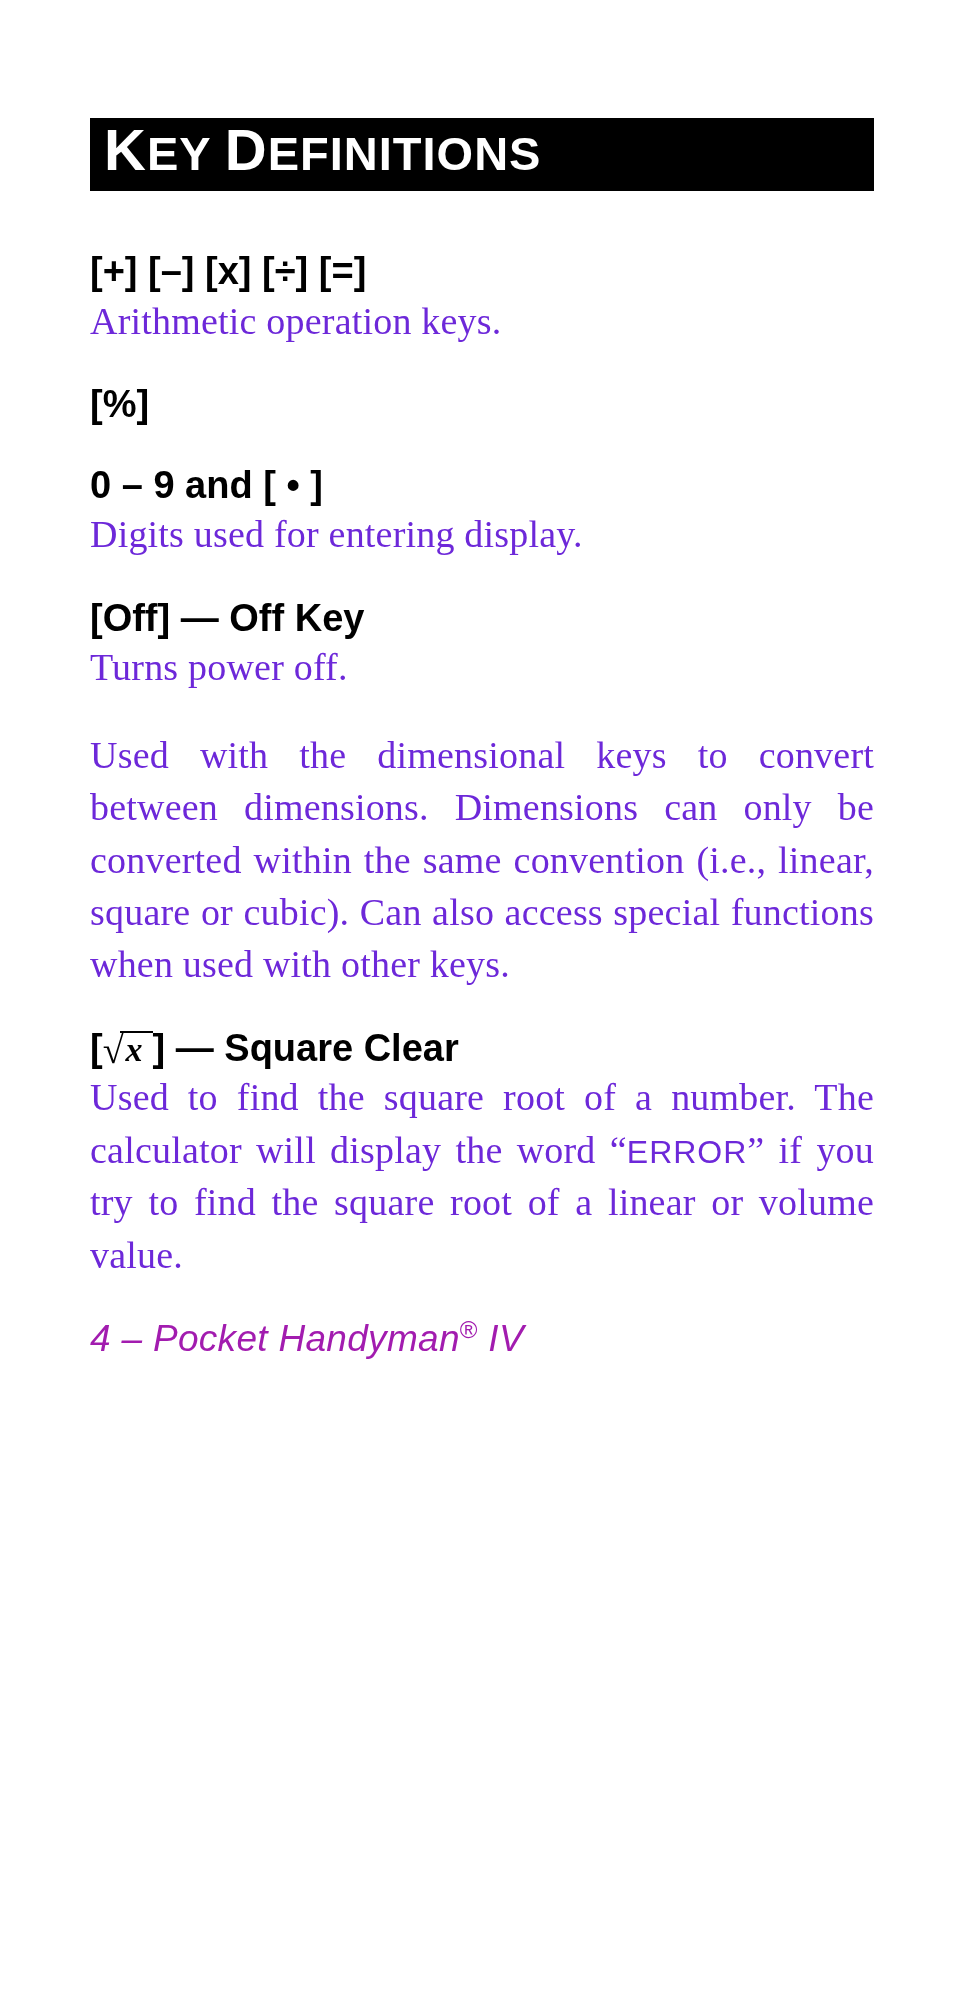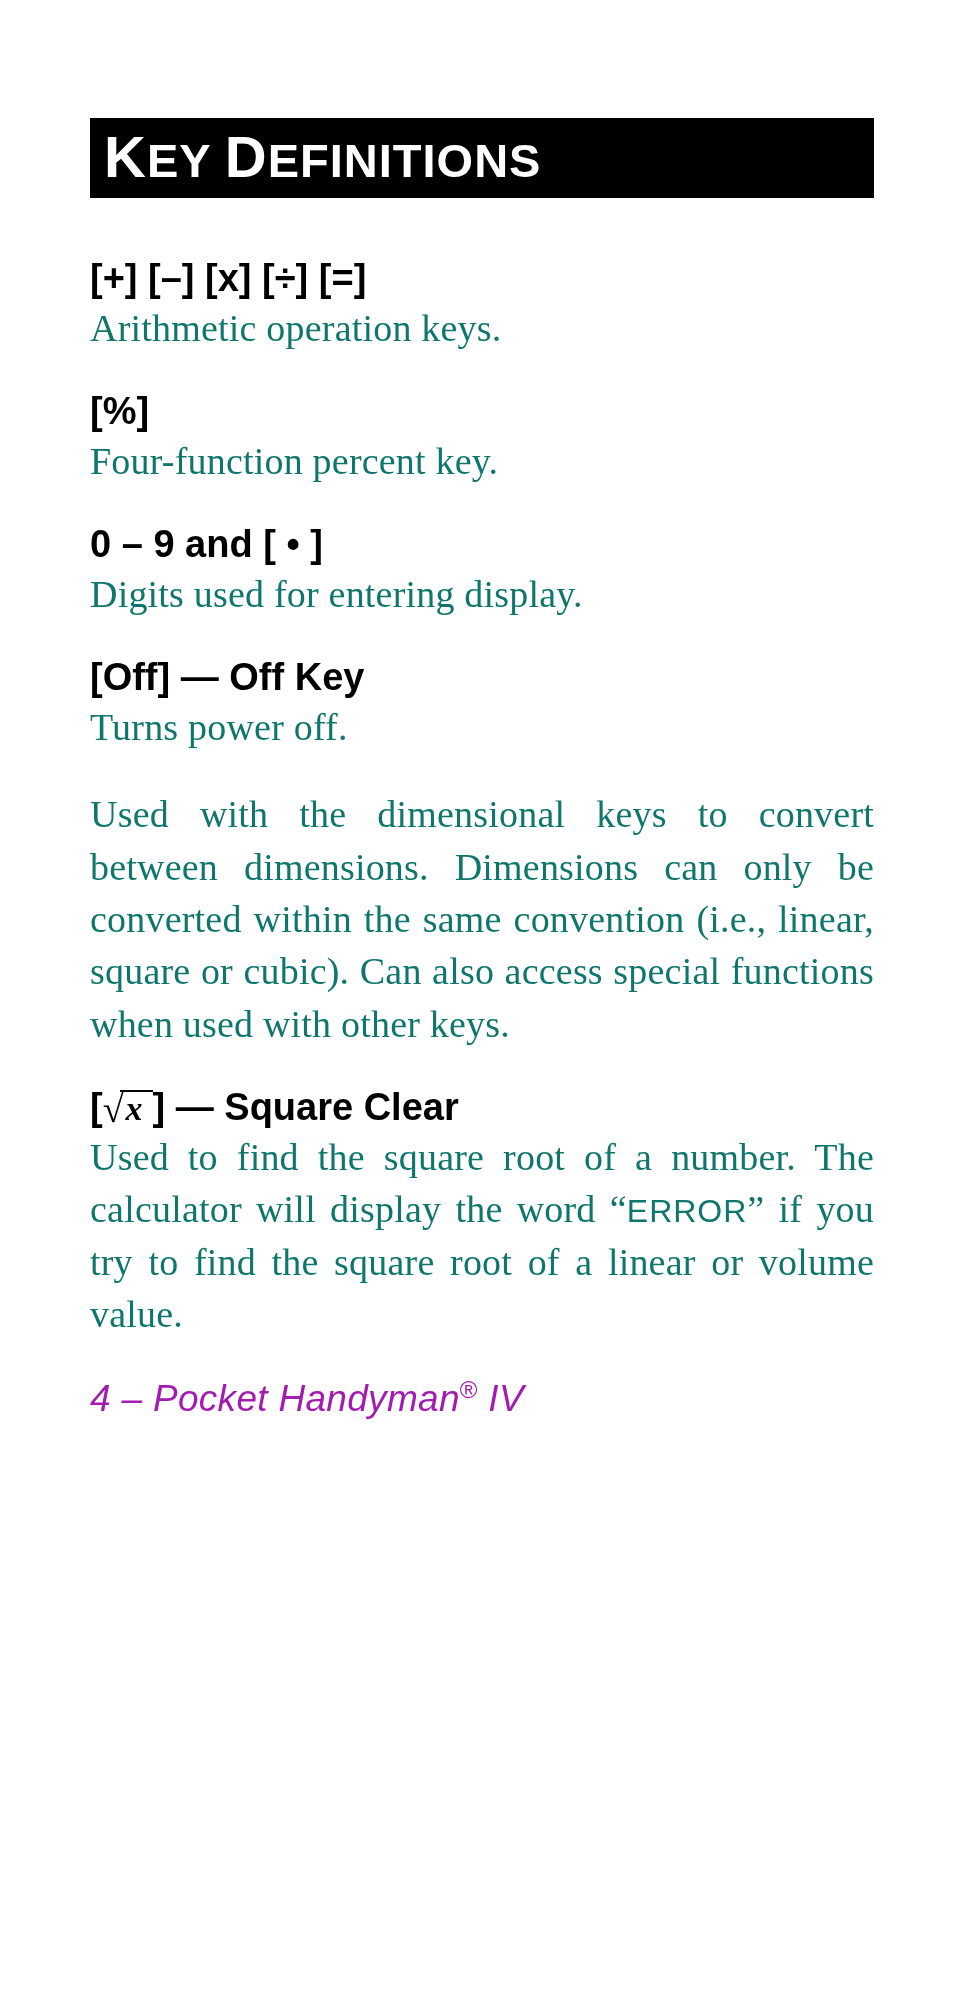--- a/index.html
+++ b/index.html
@@ -9,21 +9,21 @@
     font-family: Georgia, 'Times New Roman', serif;
     width: 954px;
   }
   .page {
     padding: 118px 80px 90px 90px;
     box-sizing: border-box;
   }
   .header-bar {
     background: #000;
     color: #fff;
-    padding: 10px 14px 10px 14px;
+    padding: 3px 14px 10px 14px;
     margin-bottom: 58px;
     font-family: 'Helvetica Neue', Helvetica, Arial, sans-serif;
     font-weight: 700;
     font-size: 47px;
     letter-spacing: 1px;
   }
   .header-bar .cap {
     font-size: 58px;
     line-height: 1;
     vertical-align: baseline;
@@ -35,21 +35,21 @@
     font-family: 'Helvetica Neue', Helvetica, Arial, sans-serif;
     font-weight: 700;
     font-size: 38px;
     line-height: 1.2;
     color: #000;
   }
   .desc {
     font-family: Georgia, 'Times New Roman', serif;
     font-size: 38px;
     line-height: 1.38;
-    color: #0f766e;
+    color: #6d28d9;
     text-align: justify;
     letter-spacing: 0.2px;
   }
   .error-word {
     font-family: 'Helvetica Neue', Helvetica, Arial, sans-serif;
     font-size: 32px;
     letter-spacing: 1px;
     margin-top: 40px;
   }
   .sqrt-box {
@@ -97,21 +97,20 @@
     <span><span class="cap">K</span>EY <span class="cap">D</span>EFINITIONS</span>
   </div>
 
   <div id="entries-container">
       <div class="entry">
         <div class="term">[+] [–] [x] [÷] [=]</div>
         <div class="desc">Arithmetic operation keys.</div>
       </div>
       <div class="entry">
         <div class="term">[%]</div>
-        <div class="desc">Four-function percent key.</div>
       </div>
       <div class="entry">
         <div class="term">0 – 9 and [ • ]</div>
         <div class="desc">Digits used for entering display.</div>
       </div>
       <div class="entry">
         <div class="term">[Off] — Off Key</div>
         <div class="desc">Turns power off.</div>
       </div>
       <div class="entry">

